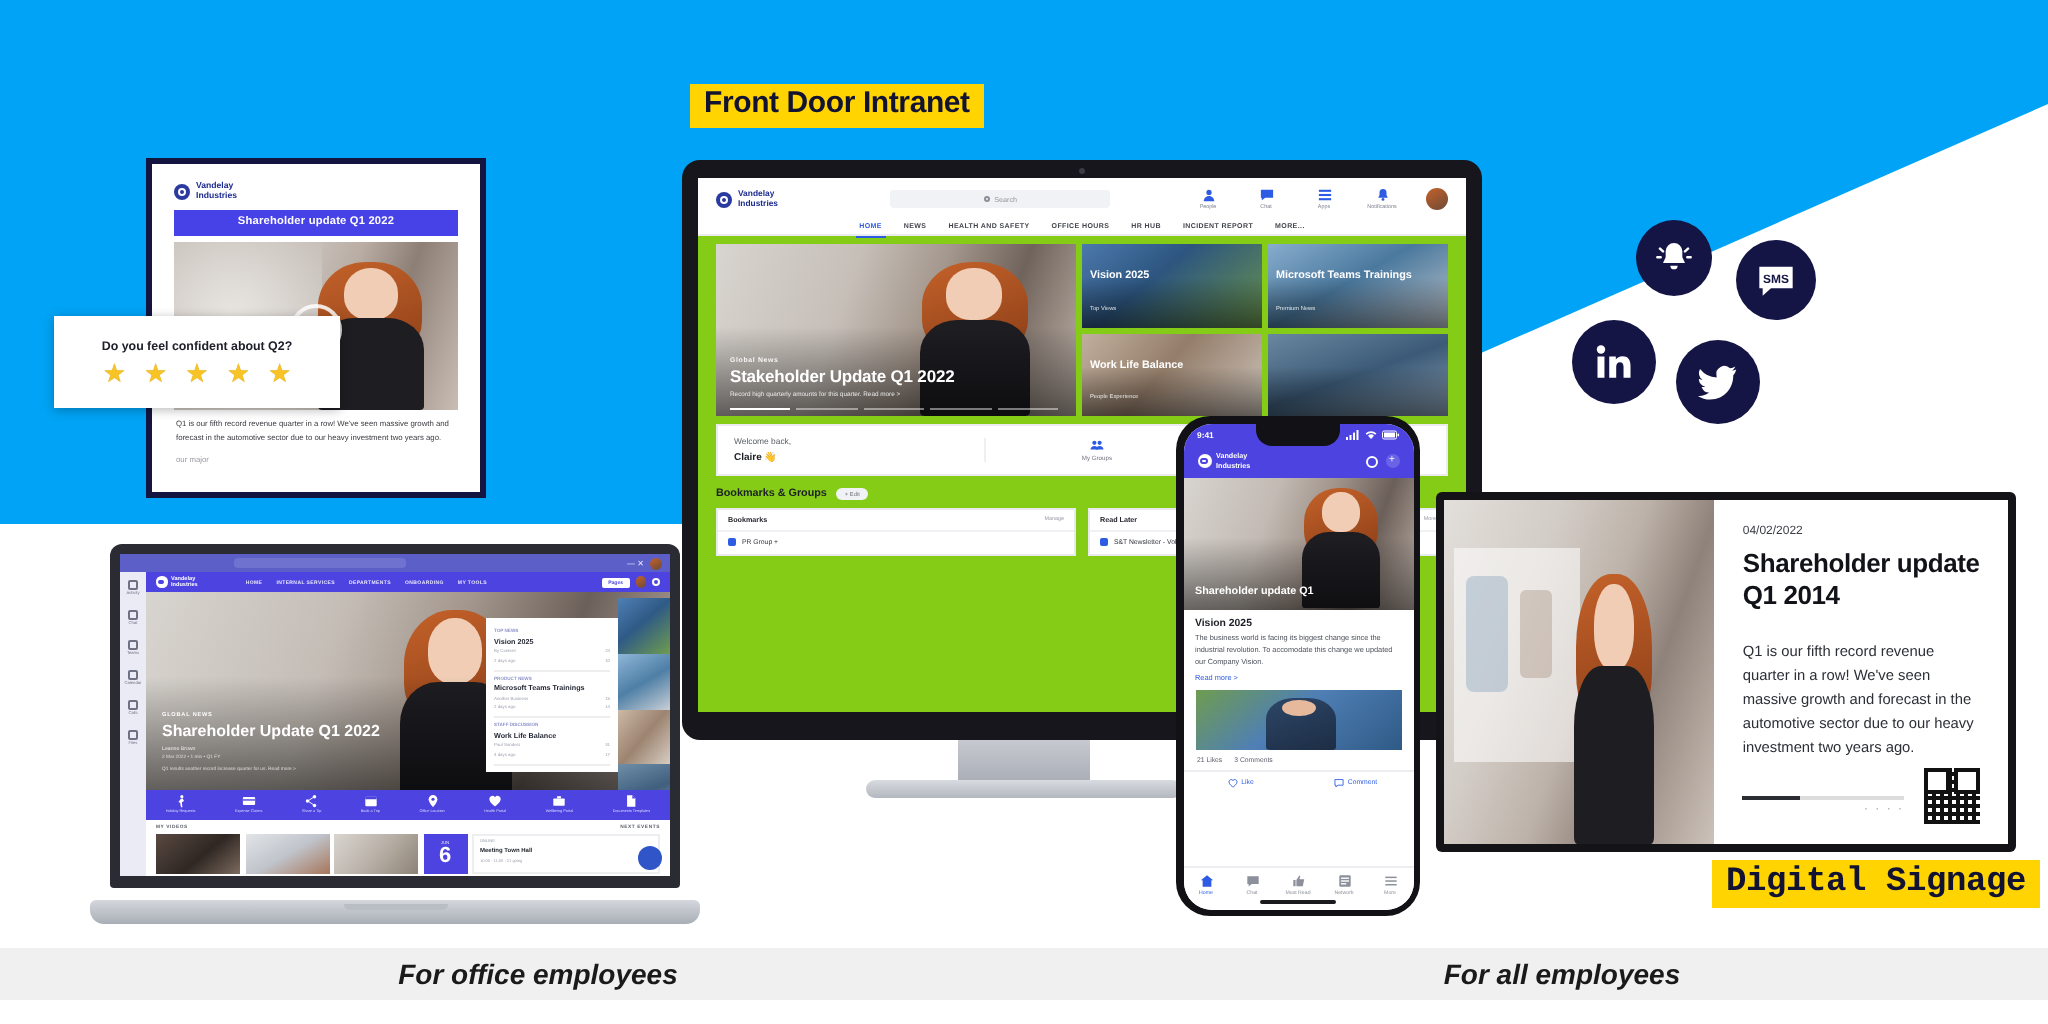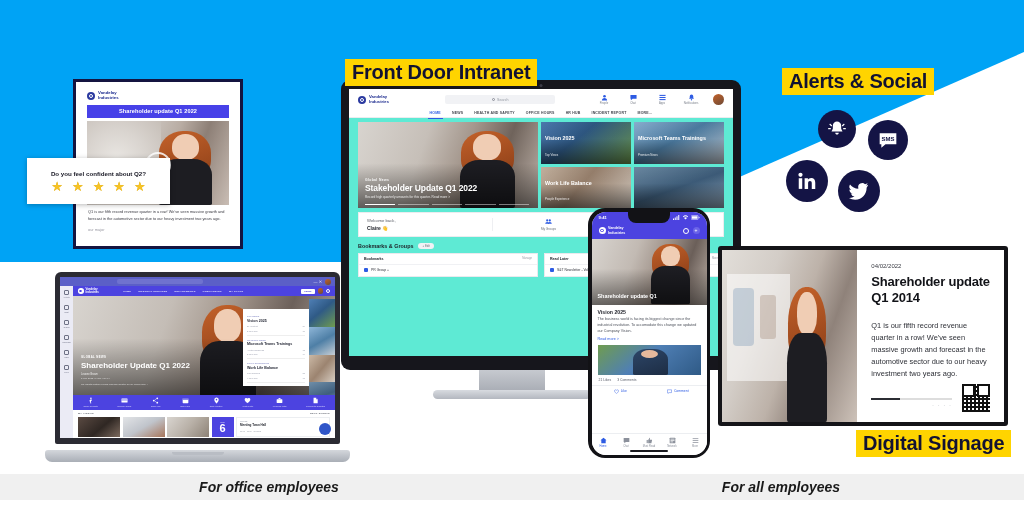--- a/index.html
+++ b/index.html
@@ -25,25 +25,25 @@
     background:#FFD400;
     color:#121232;
     font-weight:bold;
     letter-spacing:-0.2px;
     padding:2px 7px 3px 7px;
     white-space:nowrap;
     line-height:1.12;
     z-index:40;
   }
   #lbl-email      { left:82px;  top:42px;  font-size:20px; }
-  #lbl-front      { left:345px; top:59px;  font-size:20px; }
+  #lbl-front      { left:345px; top:42px;  font-size:15px; }
   #lbl-alerts     { left:782px; top:68px;  font-size:20px; }
   #lbl-touch      { left:58px;  top:234px; font-size:20px; }
   #lbl-mobile     { left:475px; top:406px; font-size:20px; }
-  #lbl-signage    { left:856px; top:430px; font-size:20px; }
+  #lbl-signage    { left:856px; top:430px; font-size:17px;font-family:Liberation Mono, monospace; }
 
   
   .footbar {
     position:absolute; bottom:12px; height:26px;
     background:#F0F0F0;
     display:flex; align-items:center; justify-content:center;
     z-index:5;
   }
   .footbar span { font-style:italic; font-weight:bold; font-size:14px; color:#1a1a1a; }
   #foot-left  { left:0px;   width:538px; }
@@ -97,21 +97,21 @@
   #rating-card .q { font-size:6.2px; font-weight:bold; color:#20202c; }
   #rating-card .stars { display:flex; gap:9px; }
   #rating-card .star { font-size:13px; color:#F7C325; line-height:1;
     text-shadow:0 0 0.4px #c79b12; }
 
   
   #monitor { position:absolute; left:341px; top:80px; width:400px; height:290px; z-index:18; }
   .mon-bezel { position:absolute; inset:0; background:#16161c; border-radius:9px; padding:9px 8px 14px 8px; }
   .mon-cam { position:absolute; left:50%; top:3.5px; transform:translateX(-50%);
       width:3px; height:3px; border-radius:50%; background:#3b3b46; }
-  .mon-screen { position:absolute; left:8px; top:9px; right:8px; bottom:14px; background:#5eead4; overflow:hidden; }
+  .mon-screen { position:absolute; left:8px; top:9px; right:8px; bottom:14px; background:#84cc16; overflow:hidden; }
   #mon-stand { position:absolute; left:50%; top:368px; transform:translateX(-50%);
       width:66px; height:24px; background:linear-gradient(180deg,#c9ccd2,#a8acb4); z-index:17;}
   #mon-base { position:absolute; left:50%; top:390px; transform:translateX(-50%);
       width:158px; height:9px; border-radius:5px; background:linear-gradient(180deg,#d8dbe0,#b3b7bf); z-index:17;}
 
   
   .in-top { display:flex; align-items:center; padding:5px 9px 3px 9px; background:#fff; }
   .in-logo { display:flex; align-items:center; gap:3px; }
   .in-logo .mark { width:8px;height:8px;border-radius:50%;background:#2b3aa0;position:relative;flex:none;}
   .in-logo .mark::after{content:"";position:absolute;inset:2px;border:1px solid #fff;border-radius:50%;}
@@ -369,21 +369,20 @@
 </style>
 </head>
 <body>
 
 <div id="stage">
 
   <div class="bg-blue"></div>
   <div class="bg-white-lower"></div>
 
   <div class="lbl" id="lbl-front">Front Door Intranet</div>
-  <div class="lbl" id="lbl-alerts">Alerts &amp; Social</div>
   <div class="lbl" id="lbl-signage">Digital Signage</div>
 
   <div id="email-mock">
     <div class="em-inner">
       <div class="em-logo">
         <div class="mark"></div>
         <div class="txt">
           <div>Vandelay</div>
           <div>Industries</div>
         </div>

